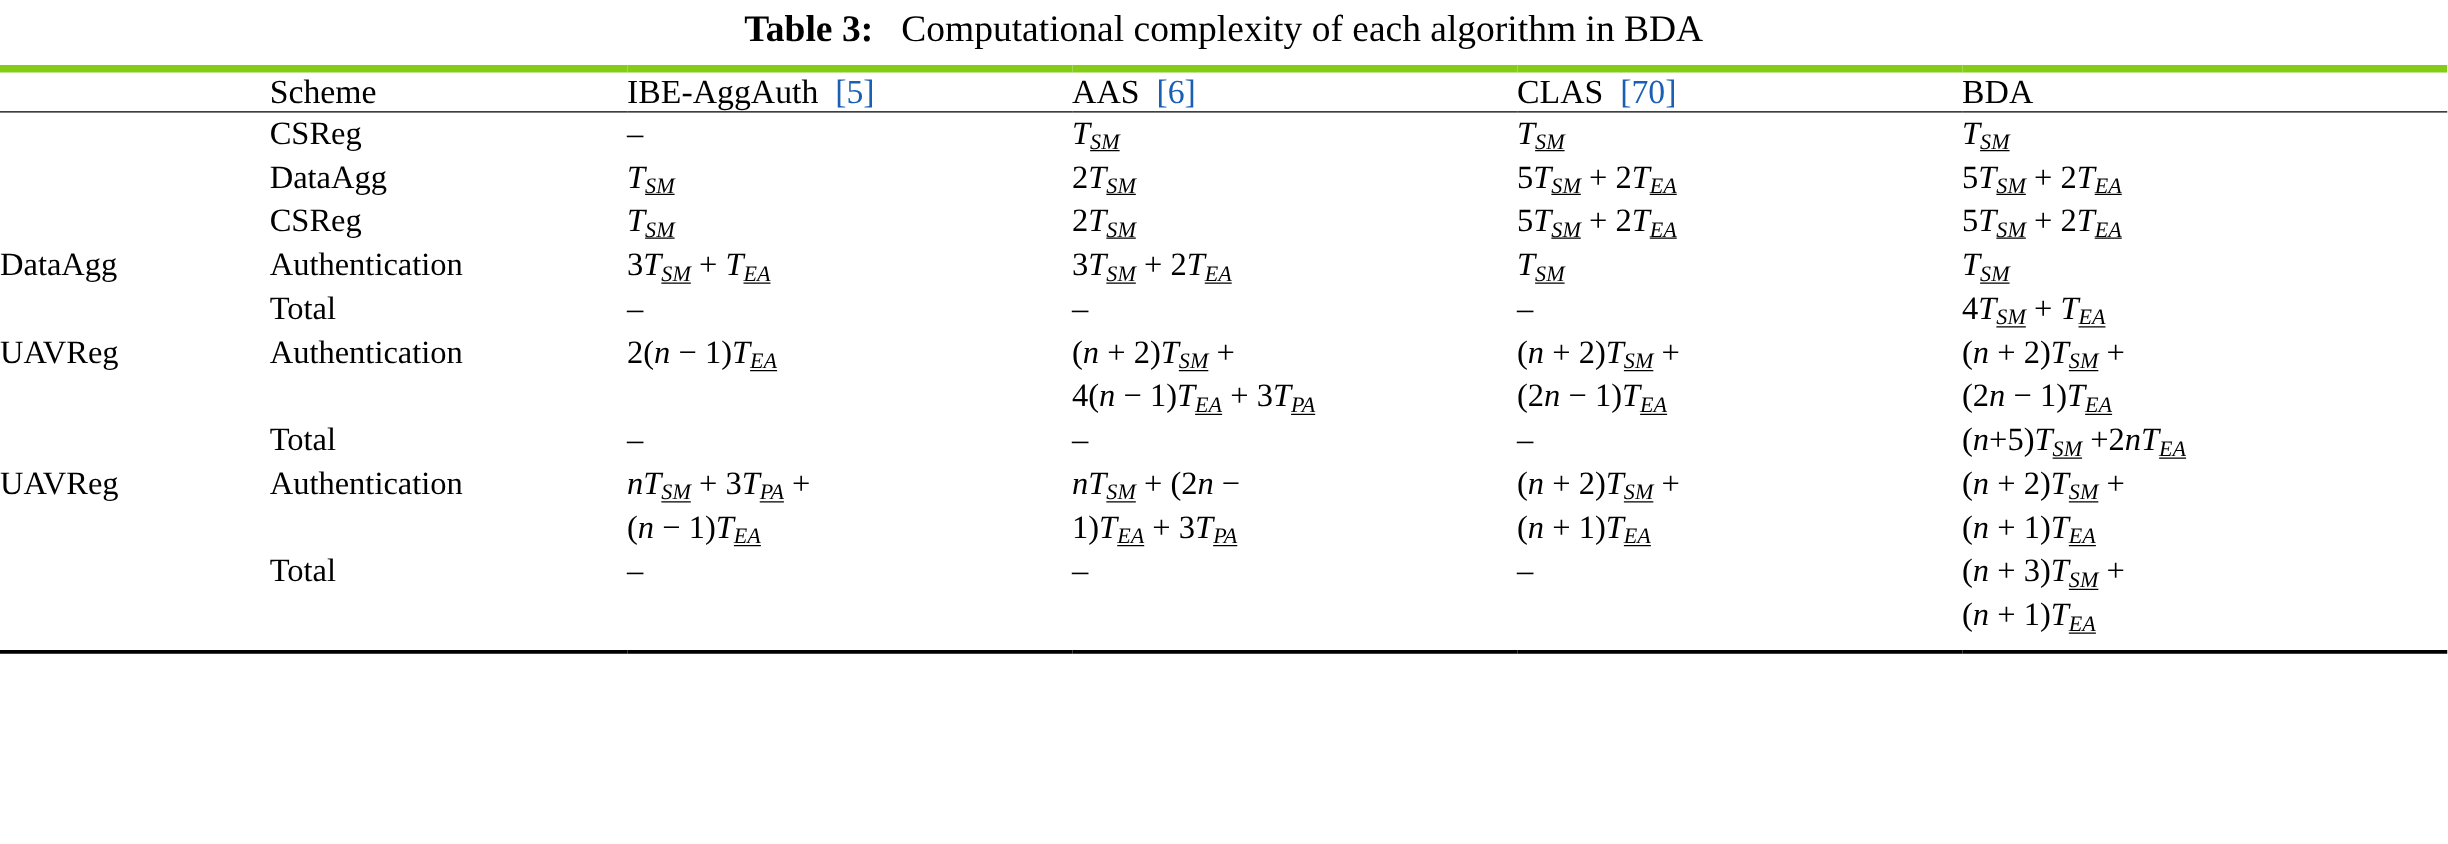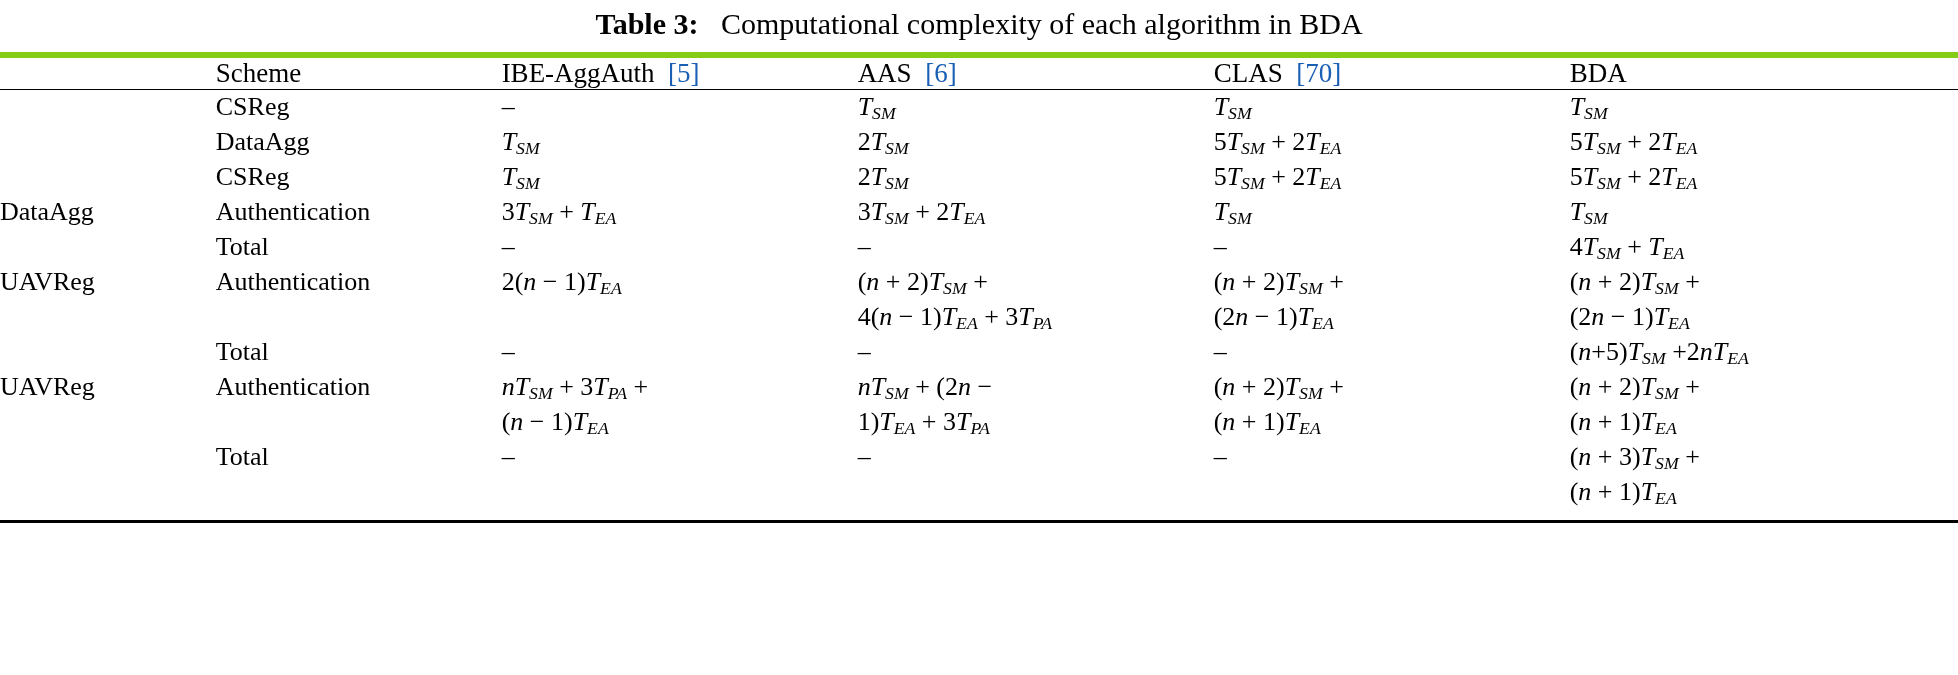--- a/index.html
+++ b/index.html
@@ -85,20 +85,21 @@
   .cite {
     color: #1a5fb4;
   }
   .mth {
     font-style: italic;
   }
   sub {
     font-size: 0.68em;
     font-style: italic;
     vertical-align: -0.25em;
+    text-decoration: underline;
   }
   .dash {
     font-style: normal;
   }
   .hdr-scheme {
     padding-left: 0;
   }
 </style>
 </head>
 <body>

